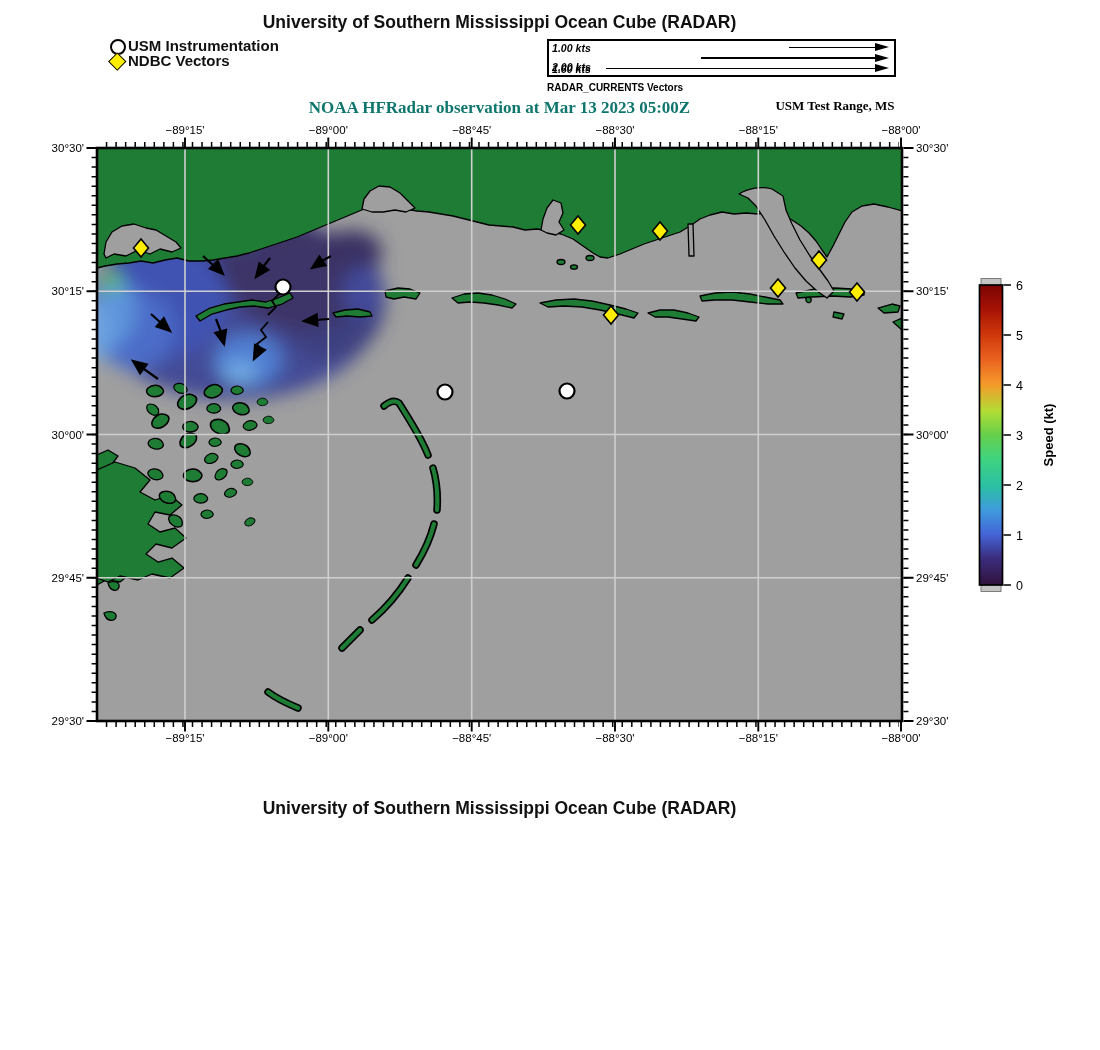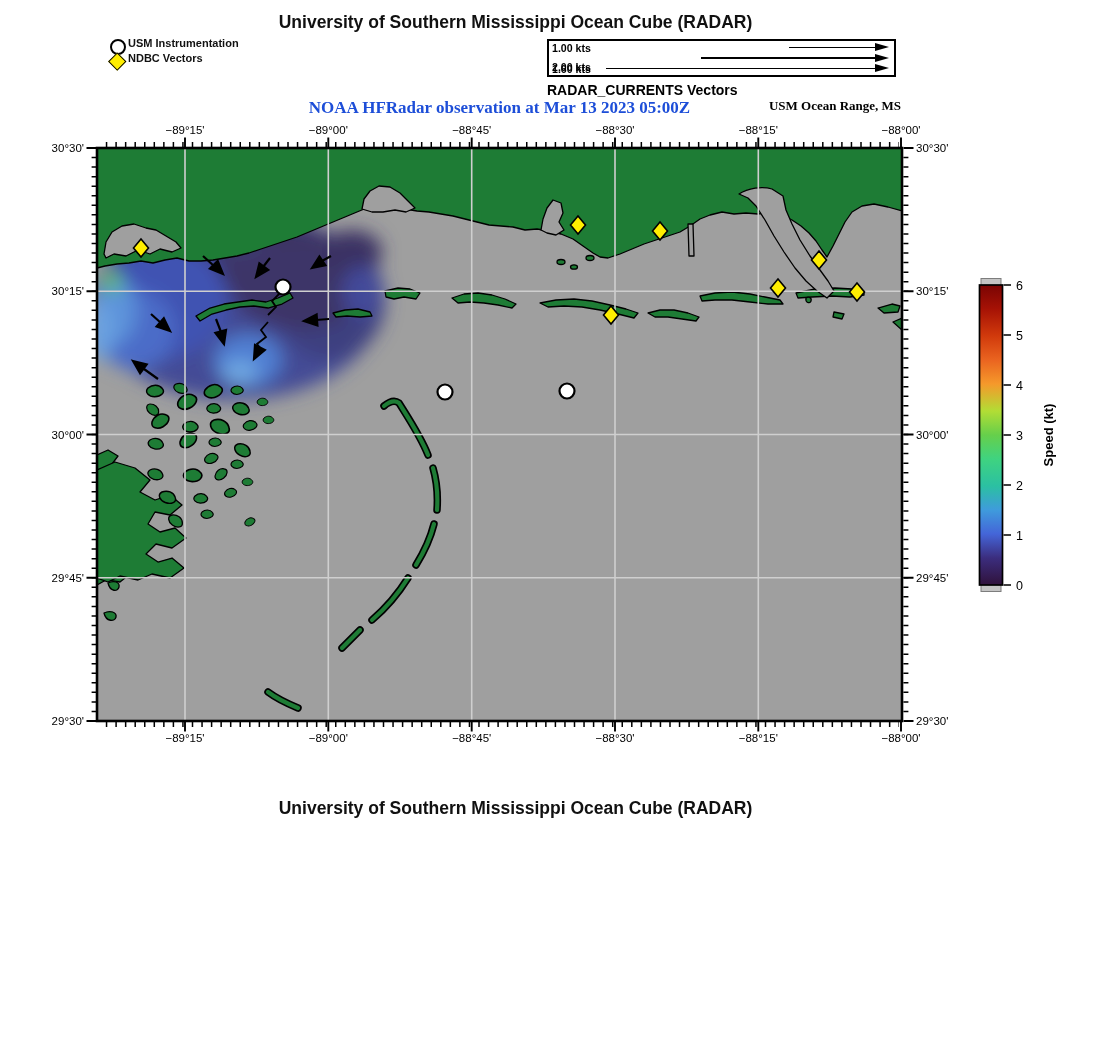--- a/index.html
+++ b/index.html
@@ -1,29 +1,29 @@
 <!DOCTYPE html>
 <html><head>
 <meta charset="utf-8">
 <style>
   html,body{margin:0;padding:0;background:#ffffff;}
   body{width:1100px;height:1050px;position:relative;overflow:hidden;
        font-family:"Liberation Sans","DejaVu Sans",sans-serif;}
   .abs{position:absolute;}
-  .fig-title{left:16px;width:999px;text-align:center;font-size:17.5px;font-weight:bold;color:#111;}
-  .legend-label{font-size:11px;font-weight:bold;color:#111;white-space:nowrap;}
+  .fig-title{left:0;width:999px;text-align:center;font-size:17.5px;font-weight:bold;color:#111;}
+  .legend-label{font-size:15px;font-weight:bold;color:#111;white-space:nowrap;}
   .legend-circle{width:12px;height:12px;border:2.2px solid #000;border-radius:50%;background:#fff;}
   .legend-diamond{width:10.5px;height:10.5px;border:1.8px solid #000;background:#ffee00;transform:rotate(45deg);}
   .scalebox{border:2.6px solid #000;background:#fff;}
-  .scale-label{font-size:10.6px;font-weight:bold;color:#000;white-space:nowrap;}
+  .scale-label{font-size:10.6px;font-weight:bold;color:#000;white-space:nowrap;font-style:italic;}
   .scale-line{height:1.7px;background:#000;}
   .scale-head{width:0;height:0;border-top:4.6px solid transparent;border-bottom:4.6px solid transparent;border-left:14px solid #000;}
-  .scale-caption{font-size:14px;font-weight:bold;color:#000;white-space:nowrap;}
+  .scale-caption{font-size:10px;font-weight:bold;color:#000;white-space:nowrap;}
   .subtitle{left:0;width:999px;text-align:center;font-family:"Liberation Serif","DejaVu Serif",serif;
-            font-size:17px;font-weight:bold;color:#1d4ed8;}
+            font-size:17px;font-weight:bold;color:#0f766e;}
   .range-label{font-family:"Liberation Serif","DejaVu Serif",serif;font-size:13px;font-weight:bold;white-space:nowrap;}
   svg text{font-family:"Liberation Sans","DejaVu Sans",sans-serif;}
   .tick-label{font-size:11.5px;fill:#000;}
   .cb-num{font-size:12.5px;fill:#000;}
   .cb-label{font-size:13px;font-weight:bold;fill:#000;}
 </style>
 </head>
 <body>
 
 <div class="abs fig-title" style="top:12px;">University of Southern Mississippi Ocean Cube (RADAR)</div>
@@ -42,21 +42,21 @@
   <div class="abs scale-line" style="left:240px;top:5.6px;width:88px;"></div>
   <div class="abs scale-line" style="left:152px;top:16.2px;width:176px;"></div>
   <div class="abs scale-line" style="left:57px;top:26.8px;width:271px;"></div>
   <div class="abs scale-head" style="left:326px;top:1.9px;"></div>
   <div class="abs scale-head" style="left:326px;top:12.5px;"></div>
   <div class="abs scale-head" style="left:326px;top:23.1px;"></div>
 </div>
 <div class="abs scale-caption" style="left:547px;top:82px;">RADAR_CURRENTS Vectors</div>
 
 <div class="abs subtitle" style="top:98px;">NOAA HFRadar observation at Mar 13 2023 05:00Z</div>
-<div class="abs range-label" style="left:760px;top:98px;width:150px;text-align:center;">USM Ocean Range, MS</div>
+<div class="abs range-label" style="left:760px;top:98px;width:150px;text-align:center;">USM Test Range, MS</div>
 
 <svg class="abs" style="left:0;top:0;" width="1100" height="1050" viewBox="0 0 1100 1050">
   <defs>
     <clipPath id="plotClip">
         <rect x="97" y="148" width="805" height="573"></rect>
       </clipPath>
     <filter id="blobBlur" x="-25%" y="-25%" width="150%" height="150%">
       <feGaussianBlur stdDeviation="9"></feGaussianBlur>
     </filter>
     <linearGradient id="cbGrad" x1="0" y1="1" x2="0" y2="0">

